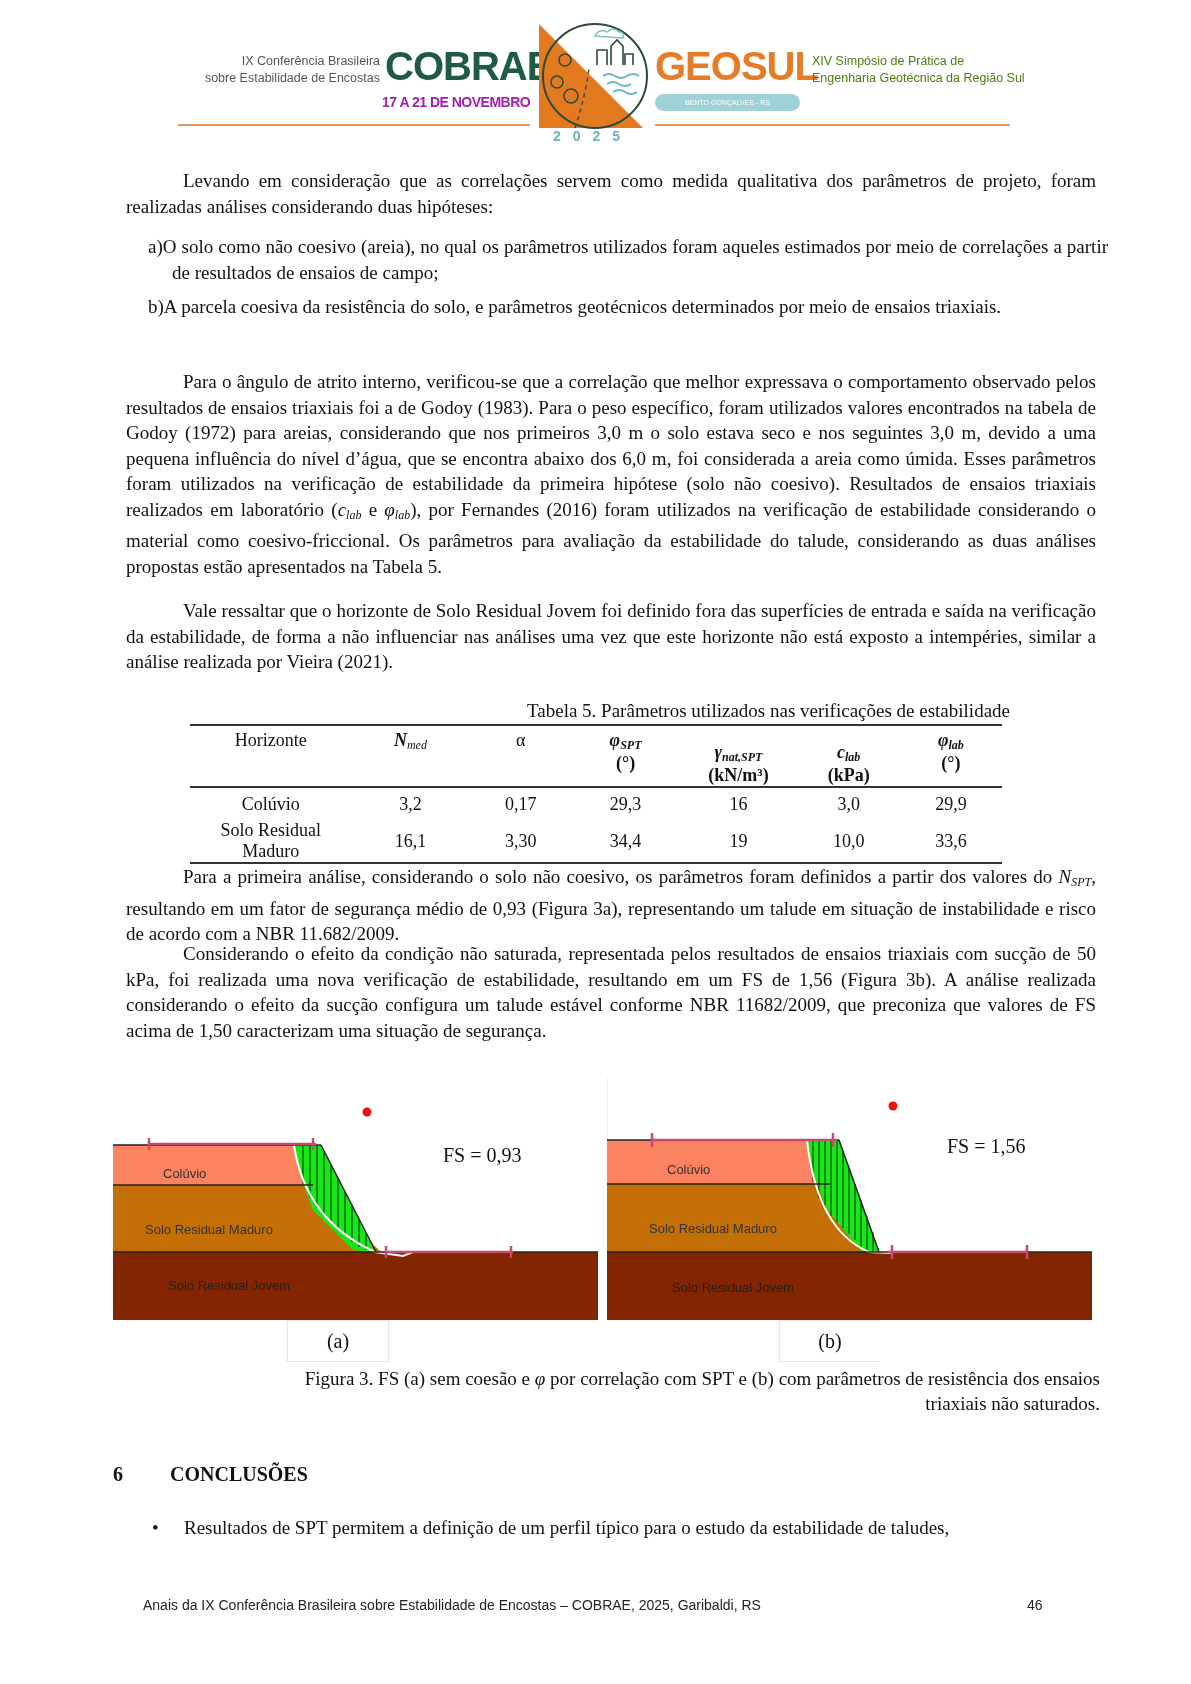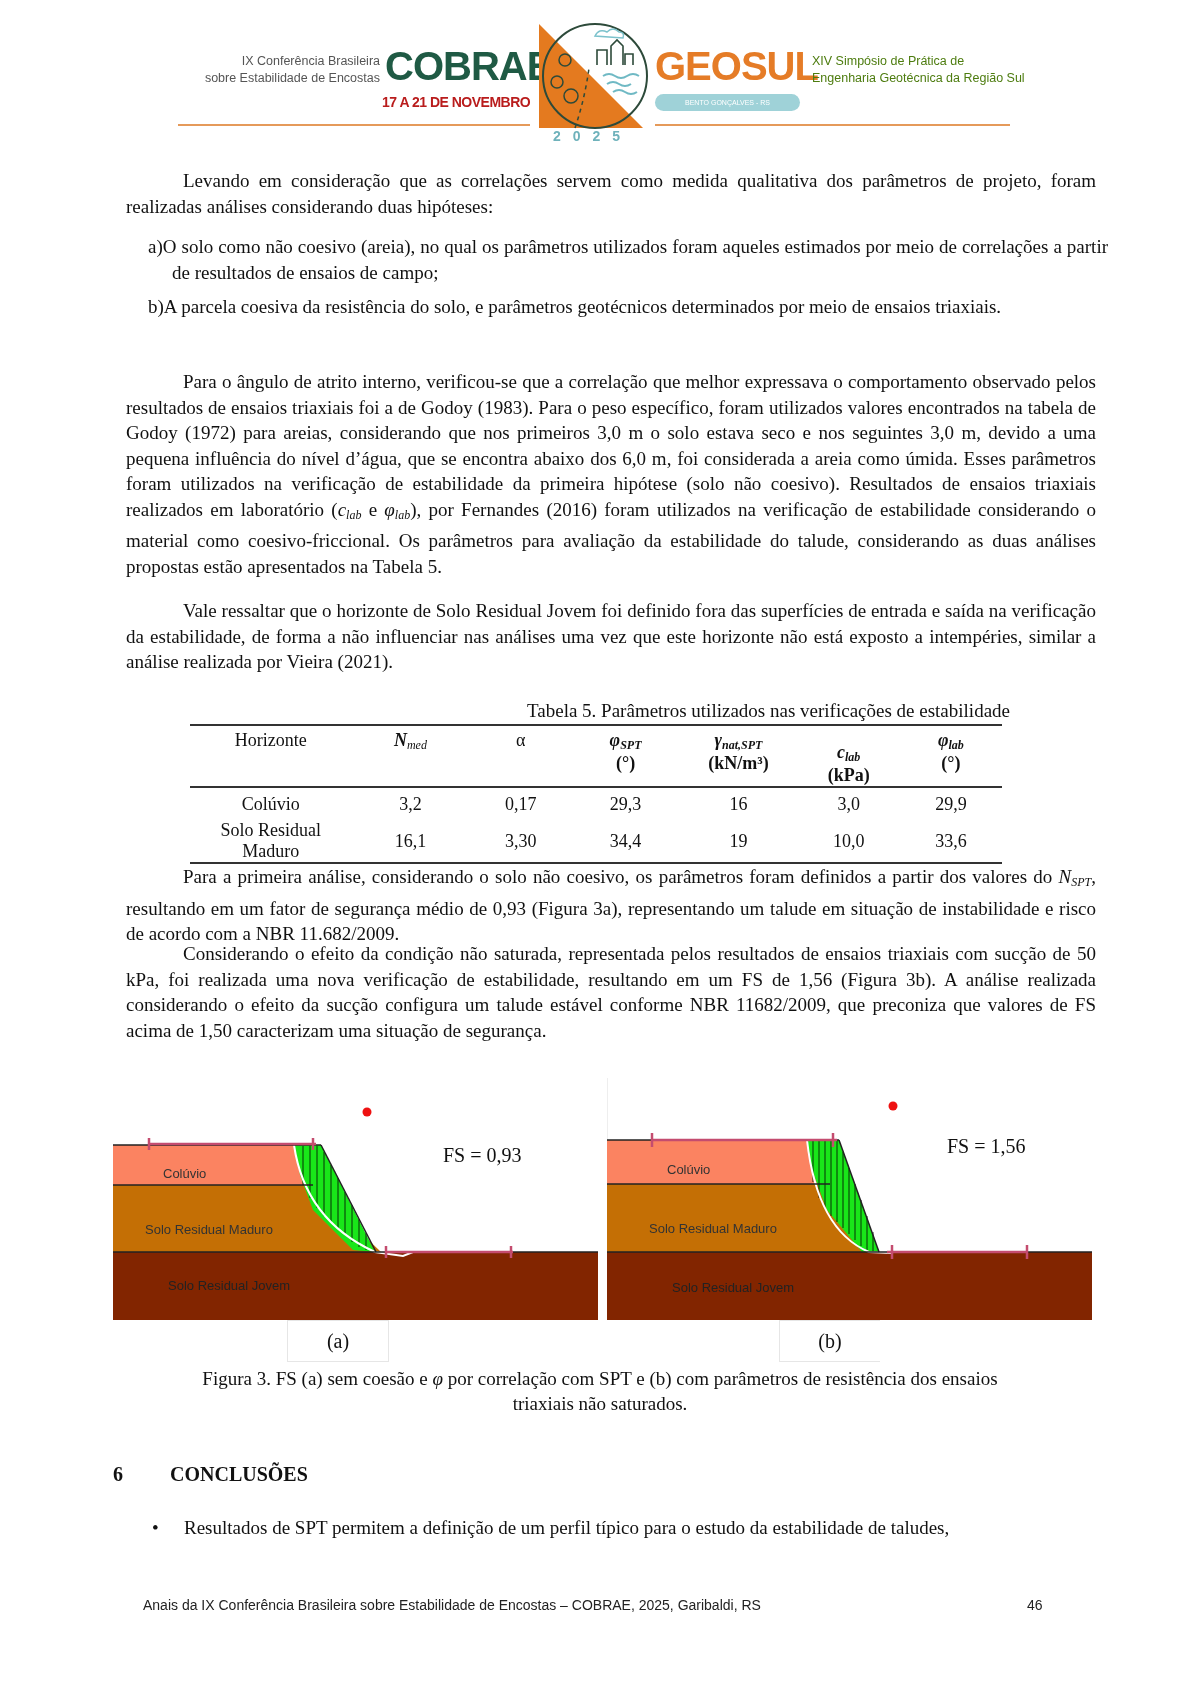--- a/index.html
+++ b/index.html
@@ -4,21 +4,21 @@
 <style>
   html, body { margin:0; padding:0; background:#fff; }
   body { width:1191px; height:1684px; position:relative; overflow:hidden;
          font-family:"Liberation Serif", serif; color:#111; }
   .abs { position:absolute; }
   
   .hdr-left { left:180px; top:53px; width:200px; text-align:right; font-family:"Liberation Sans", sans-serif;
               font-size:12.5px; color:#555; line-height:17px; }
   .cobrae { left:385px; top:44px; font-family:"Liberation Sans", sans-serif; font-weight:bold; font-size:40px;
             color:#1f5a44; letter-spacing:-1px; }
-  .dates { left:382px; top:94px; font-family:"Liberation Sans", sans-serif; font-weight:bold; font-size:14px; color:#b91c1c; letter-spacing:-0.5px;}
+  .dates { left:382px; top:94px; font-family:"Liberation Sans", sans-serif; font-weight:bold; font-size:14px; color:#a21caf; letter-spacing:-0.5px;}
   .geosul { left:655px; top:44px; font-family:"Liberation Sans", sans-serif; font-weight:bold; font-size:40px; color:#e57c27; letter-spacing:-1px;}
   .hdr-right { left:812px; top:53px; font-family:"Liberation Sans", sans-serif; font-size:12.5px; color:#4d7c0f; line-height:17px; }
   .badge { left:655px; top:94px; width:145px; height:17px; border-radius:9px; background:#9fd2d8; color:#fff;
            font-family:"Liberation Sans", sans-serif; font-size:7px; text-align:center; line-height:17px; }
   .hline { height:2px; background:#e59a5a; }
   .year { left:553px; top:128px; font-family:"Liberation Sans", sans-serif; font-weight:bold; font-size:14px; color:#6fb2bb; letter-spacing:12px; }
 
   .txt { font-size:19px; line-height:25.5px; text-align:justify; }
   .p { left:114px; width:970px;margin-left:12px; }
   .ind { text-indent:57px; }
@@ -86,21 +86,21 @@
 <table class="abs t5" style="left:190px;top:726px">
   <tbody>
       <tr style="height:52px;vertical-align:top">
     <th style="width:150px;font-weight:normal;padding-top:4px">Horizonte</th>
     <th style="width:110px;font-weight:normal;padding-top:4px"><i style="font-weight:bold">N</i><sub>med</sub></th>
     <th style="width:95px;font-weight:normal;padding-top:4px">α</th>
     <th style="width:100px;padding-top:4px">
           <div><i>φ</i><sub>SPT</sub></div>
           <div>(°)</div>
         </th>
-    <th style="width:110px;padding-top:4px">
+    <th style="width:110px;padding-top:16px">
           <div><i>γ</i><sub>nat,SPT</sub></div>
           <div>(kN/m³)</div>
         </th>
     <th style="width:95px;padding-top:16px">
           <div><i>c</i><sub>lab</sub></div>
           <div>(kPa)</div>
         </th>
     <th style="width:95px;padding-top:4px">
           <div><i>φ</i><sub>lab</sub></div>
           <div>(°)</div>
@@ -206,21 +206,21 @@
   <circle cx="286" cy="36" r="4.5" fill="#ee1111"></circle>
   <text x="340" y="83" font-family="Liberation Serif, serif" font-size="20" fill="#111">FS = 1,56</text>
   <text x="60" y="104" font-family="Liberation Sans, sans-serif" font-size="13" fill="#333">Colúvio</text>
   <text x="42" y="163" font-family="Liberation Sans, sans-serif" font-size="13" fill="#333">Solo Residual Maduro</text>
   <text x="65" y="222" font-family="Liberation Sans, sans-serif" font-size="13" fill="#222">Solo Residual Jovem</text>
 </svg>
 
 <div class="abs fig-label" style="left:287px;top:1320px;width:100px;height:40px">(a)</div>
 <div class="abs fig-label" style="left:779px;top:1320px;width:100px;height:40px;border-right:none">(b)</div>
 
-<div class="abs cap" style="left:100px;top:1366px;width:1000px;text-align:center;line-height:25px">
+<div class="abs cap" style="left:100px;top:1366px;width:1000px;text-align:right;line-height:25px">
   <div><span>Figura 3. FS (a) sem coesão e </span><i>φ</i><span> por correlação com SPT e (b) com parâmetros de resistência dos ensaios</span></div>
   <div>triaxiais não saturados.</div>
 </div>
 
 <div class="abs sec" style="left:113px;top:1463px">6</div>
 <div class="abs sec" style="left:170px;top:1463px">CONCLUSÕES</div>
 <div class="abs txt" style="left:152px;top:1515px;width:940px">
   <span style="display:inline-block;width:32px">•</span><span>Resultados de SPT permitem a definição de um perfil típico para o estudo da estabilidade de taludes,</span>
 </div>
 

